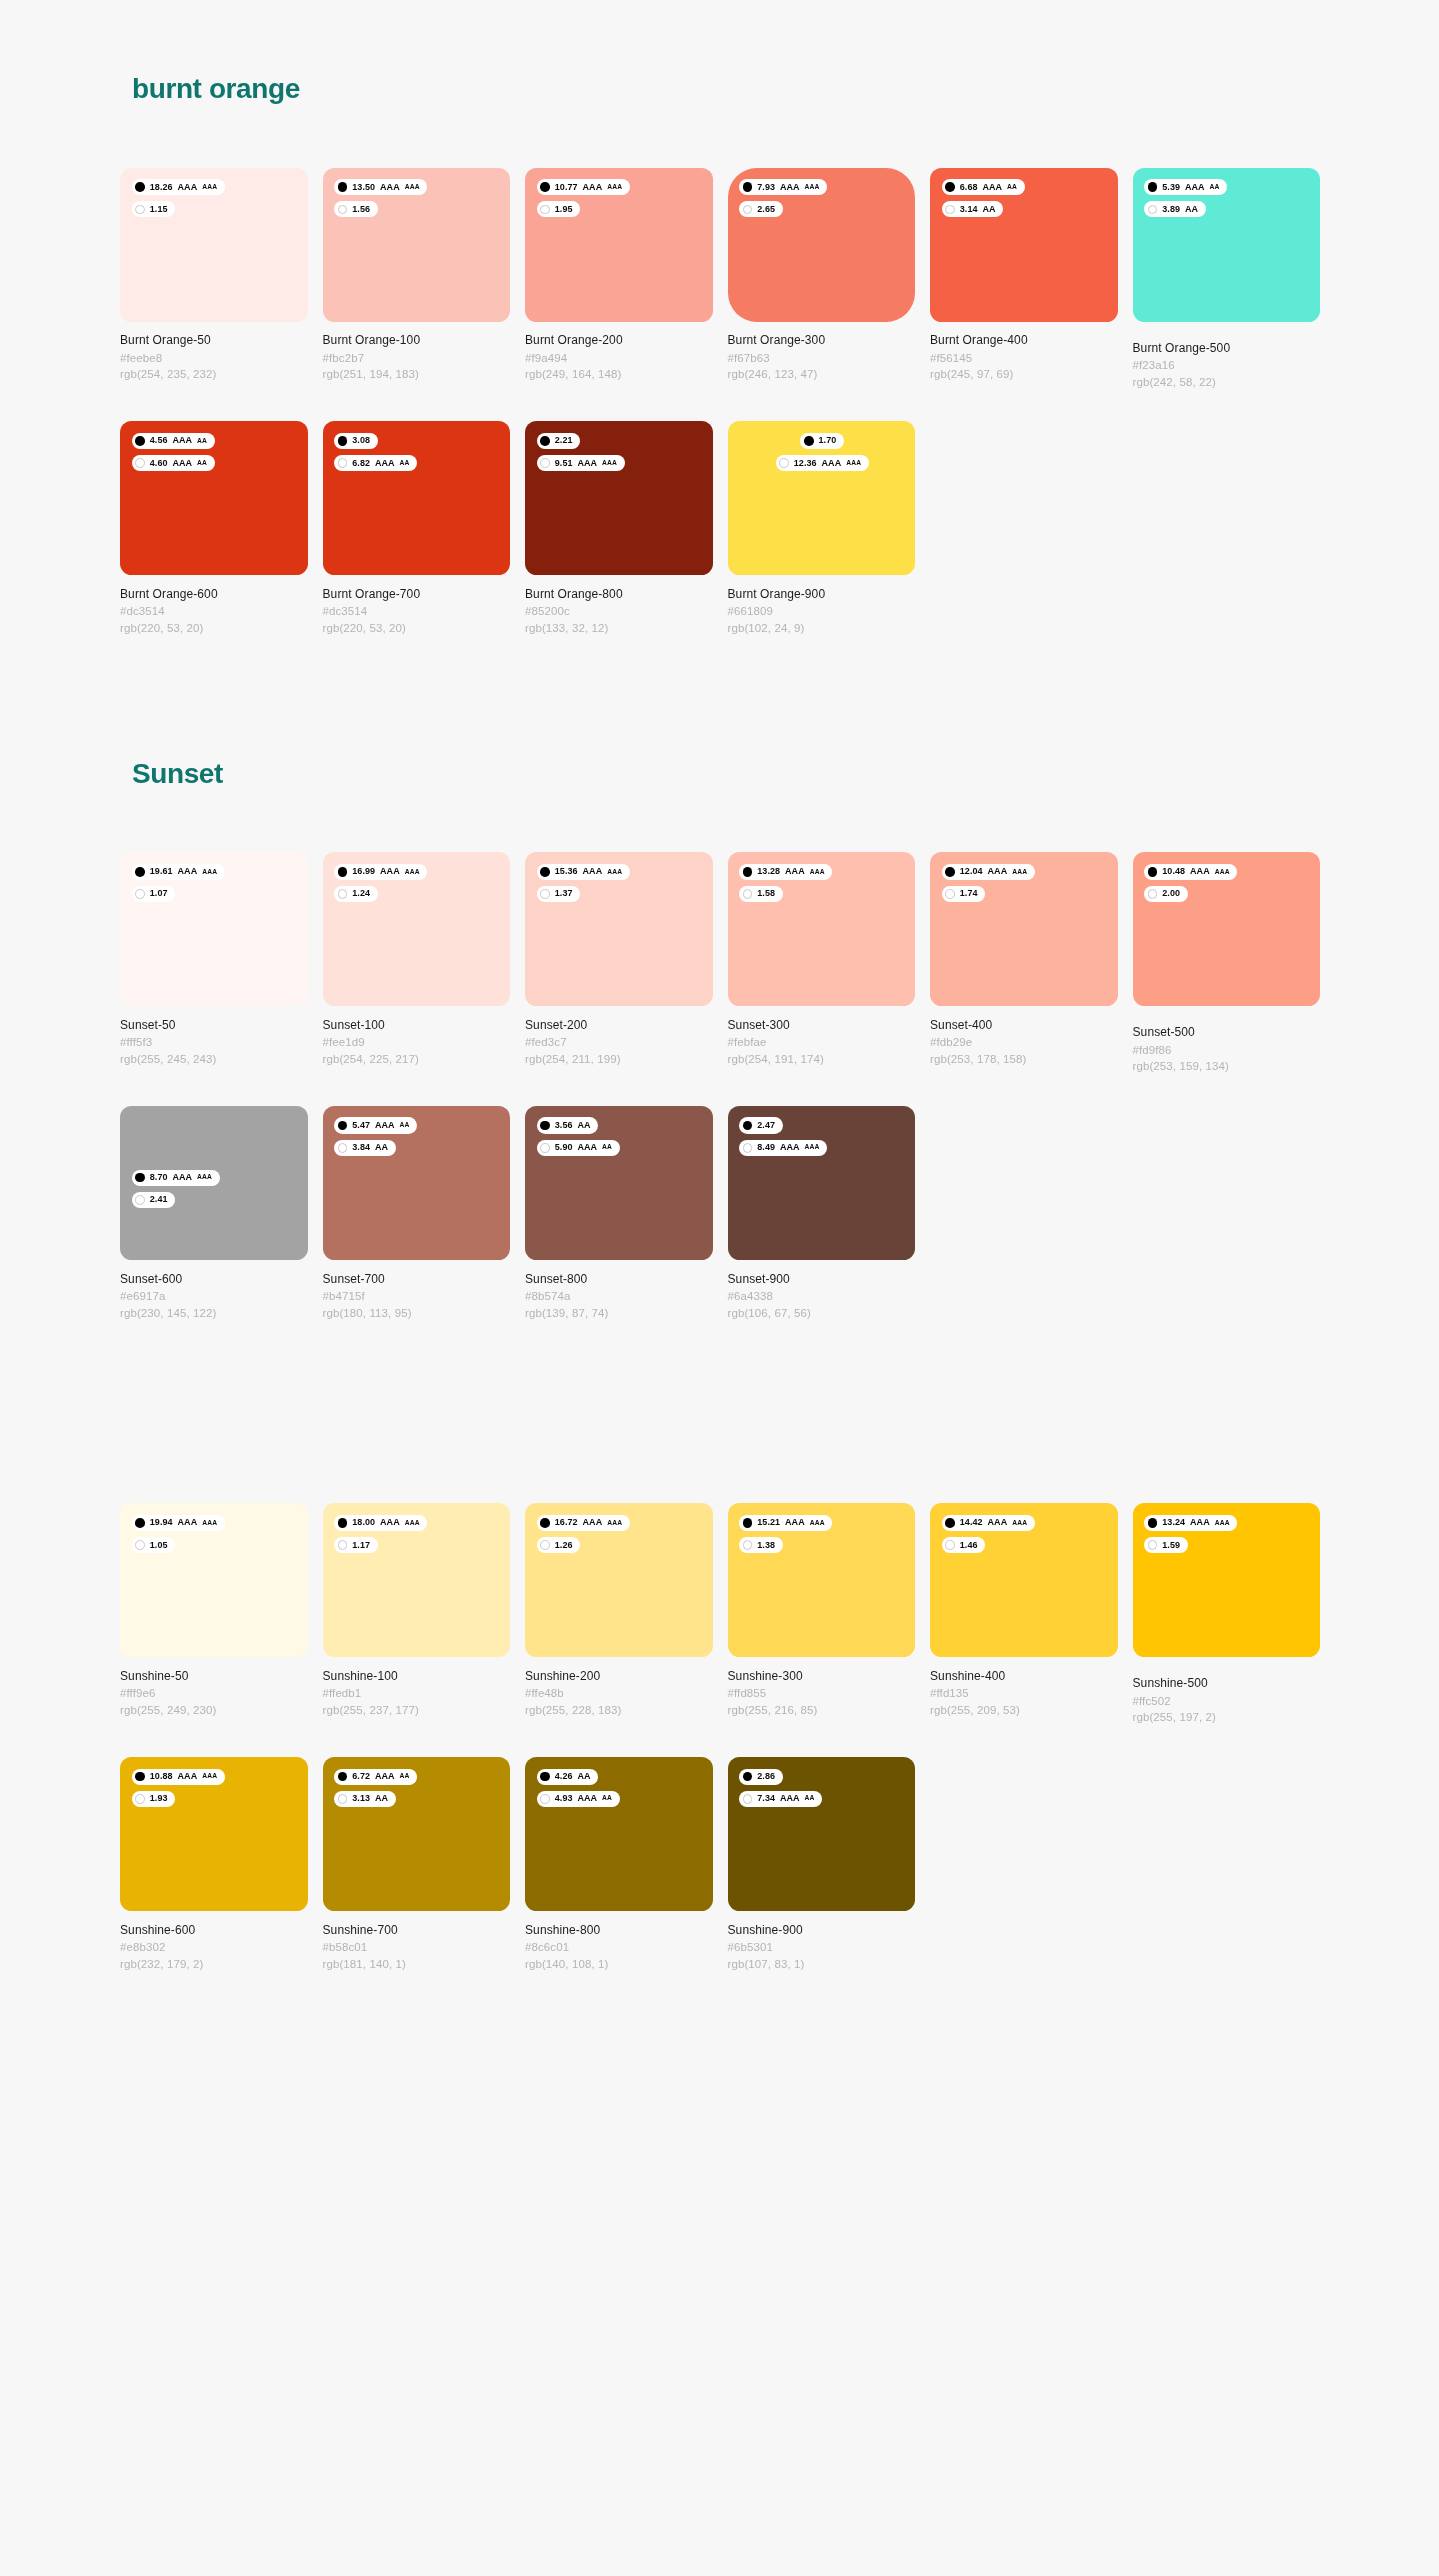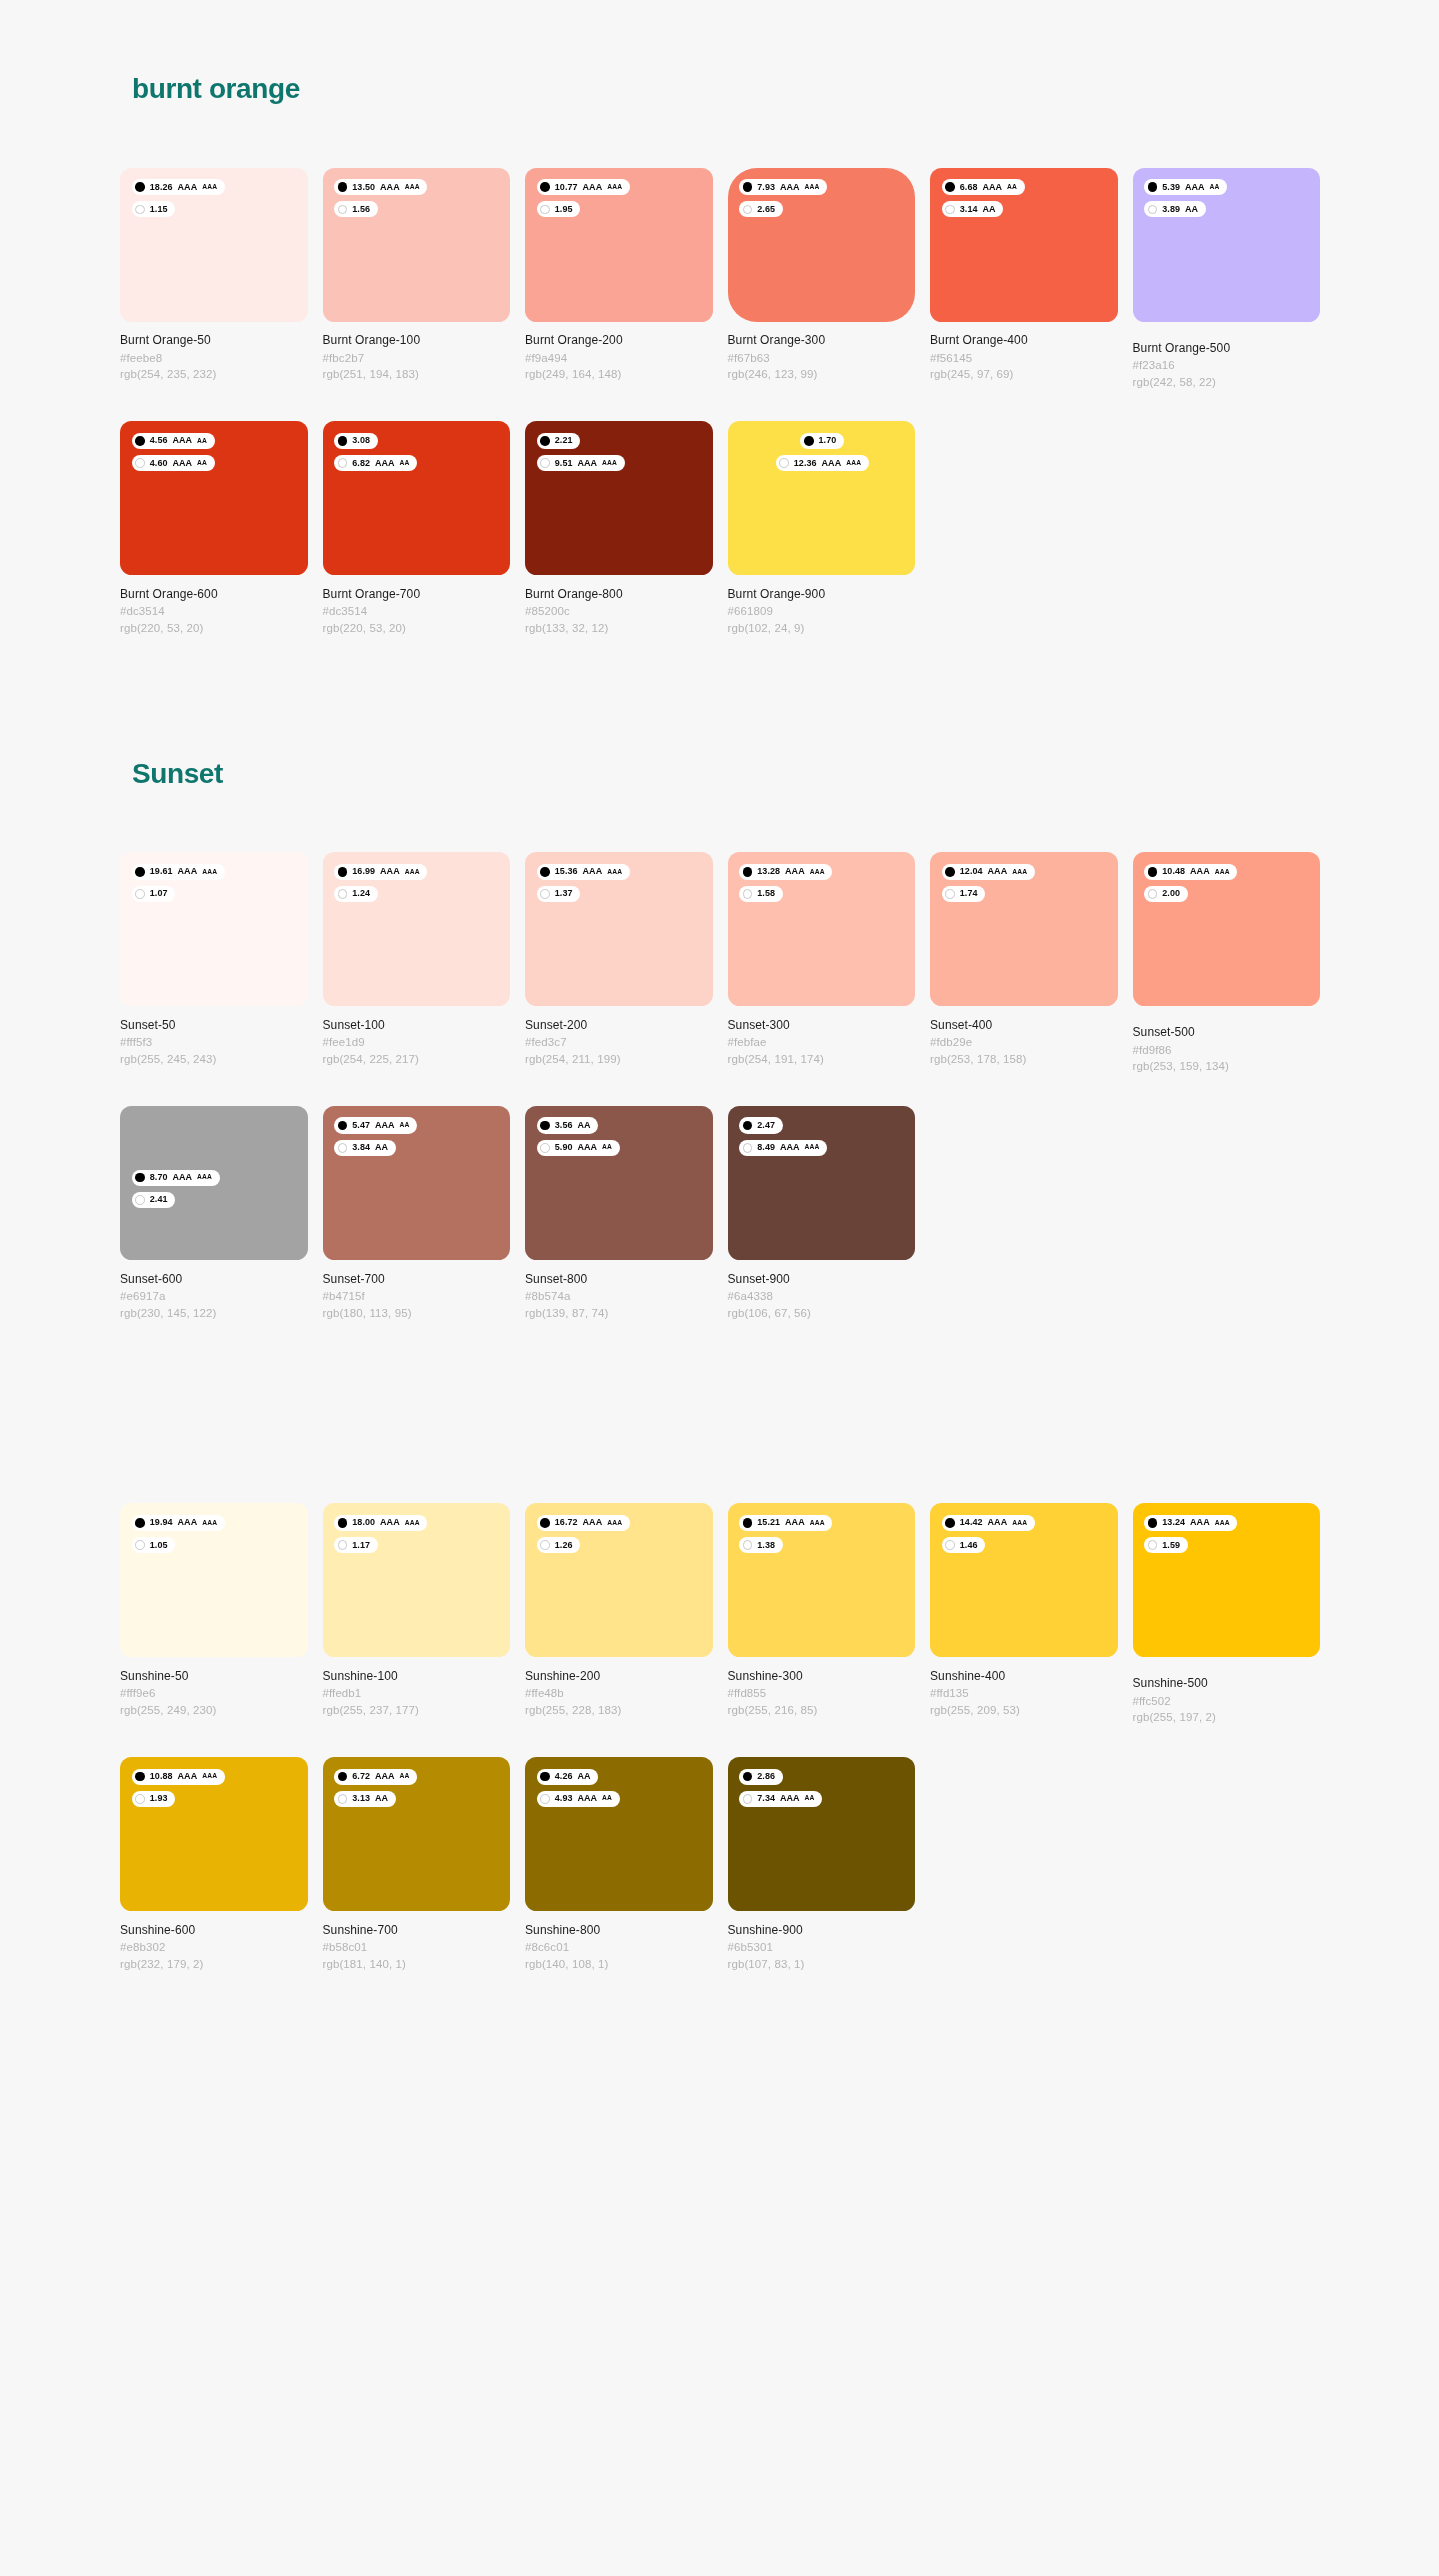--- a/index.html
+++ b/index.html
@@ -175,21 +175,21 @@
                 <span class="lvl small">AAA</span>
               </div>
               <div class="pill">
                 <span class="dot white"></span>
                 <span class="ratio">2.65</span>
               </div>
             </div>
             <div class="meta">
               <div class="name">Burnt Orange-300</div>
               <div class="hex">#f67b63</div>
-              <div class="rgb">rgb(246, 123, 99)</div>
+              <div class="rgb">rgb(246, 123, 47)</div>
             </div>
           </div>
           <div class="cell">
             <div class="swatch" style="background: rgb(245, 97, 69);">
               <div class="pill">
                 <span class="dot black"></span>
                 <span class="ratio">6.68</span>
                 <span class="lvl">AAA</span>
                 <span class="lvl small">AA</span>
               </div>
@@ -199,21 +199,21 @@
                 <span class="lvl">AA</span>
               </div>
             </div>
             <div class="meta">
               <div class="name">Burnt Orange-400</div>
               <div class="hex">#f56145</div>
               <div class="rgb">rgb(245, 97, 69)</div>
             </div>
           </div>
           <div class="cell offset-caption">
-            <div class="swatch" style="background: #c4b5fd;">
+            <div class="swatch" style="background: #5eead4;">
               <div class="pill">
                 <span class="dot black"></span>
                 <span class="ratio">5.39</span>
                 <span class="lvl">AAA</span>
                 <span class="lvl small">AA</span>
               </div>
               <div class="pill">
                 <span class="dot white"></span>
                 <span class="ratio">3.89</span>
                 <span class="lvl">AA</span>

